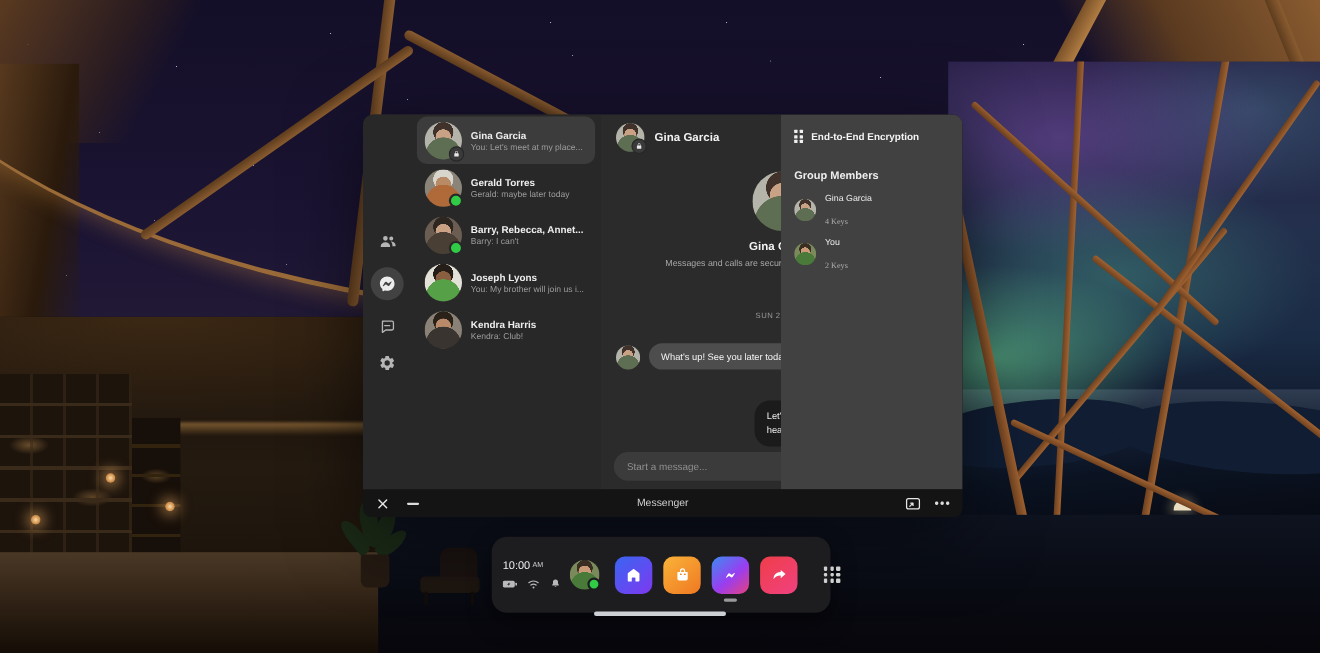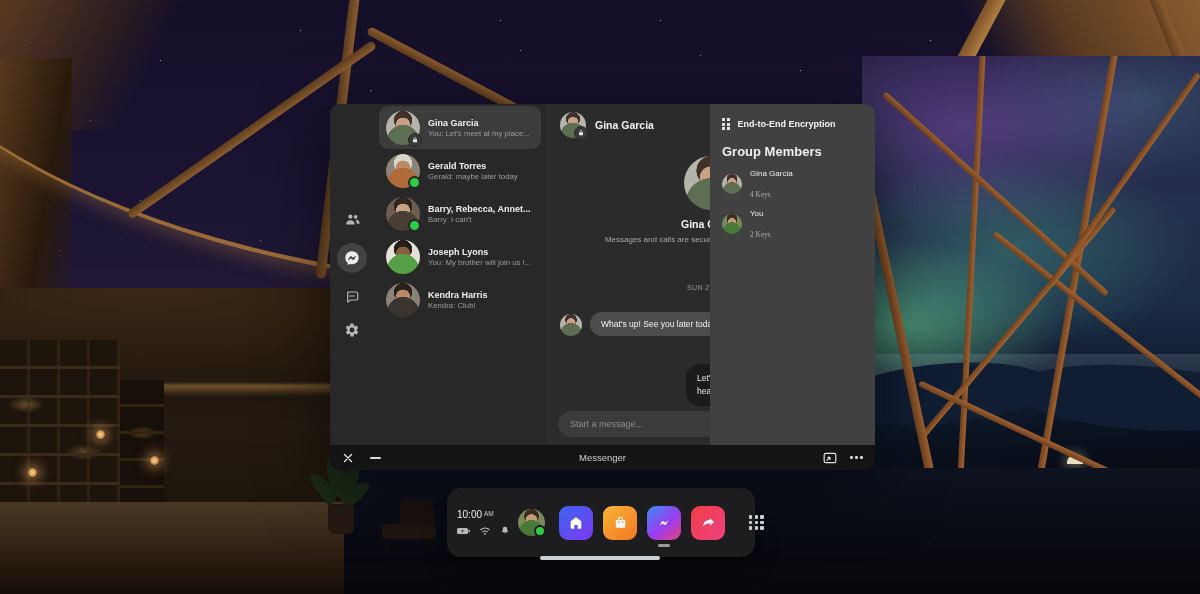--- a/index.html
+++ b/index.html
@@ -147,21 +147,21 @@
   .composer{position:absolute;left:12px;right:12px;bottom:8px;height:26px;border-radius:14px;background:#3b3b3b;
     display:flex;align-items:center;padding:0 12px;color:#8f8f8f;font-size:9px;}
   
   .enc-panel{position:absolute;right:0;top:0;bottom:0;width:165px;background:#414141;
     padding:14px 12px;box-sizing:border-box;}
   .enc-head{display:flex;align-items:center;gap:8px;}
   .key-grid{display:grid;grid-template-columns:repeat(2,3px);grid-auto-rows:3px;gap:1.5px;}
   .key-grid span{background:#f0f0f0;border-radius:.5px;}
   .enc-title{font-size:9px;font-weight:bold;color:#f4f4f4;}
   .enc-body{margin-top:11px;font-size:7.6px;color:#cfcfcf;line-height:1.6;}
-  .enc-gm{margin-top:14px;font-size:13px;font-weight:bold;color:#eeeeee;}
+  .enc-gm{margin-top:25px;font-size:10px;font-weight:bold;color:#eeeeee;}
   .enc-member{margin-top:10px;display:flex;align-items:center;gap:8px;}
   .em-name{font-size:8px;color:#ececec;}
   .em-keys{font-size:7.4px;color:#aeaeae;margin-top:12px;font-family:Liberation Serif, serif;}
   
   .window-titlebar{position:absolute;left:0;right:0;bottom:0;height:25px;background:#141414;
     border-radius:0 0 8px 8px;display:flex;align-items:center;padding:0 12px;box-sizing:border-box;gap:16px;}
   .tb-title{position:absolute;left:0;right:0;text-align:center;font-size:9.5px;color:#cfcfcf;pointer-events:none;}
   .tb-btn{color:#e6e6e6;display:flex;align-items:center;justify-content:center;}
   .minimize-bar{width:11px;height:2px;background:#dcdcdc;border-radius:1px;}
   .tb-right{margin-left:auto;display:flex;align-items:center;gap:13px;z-index:1;}

